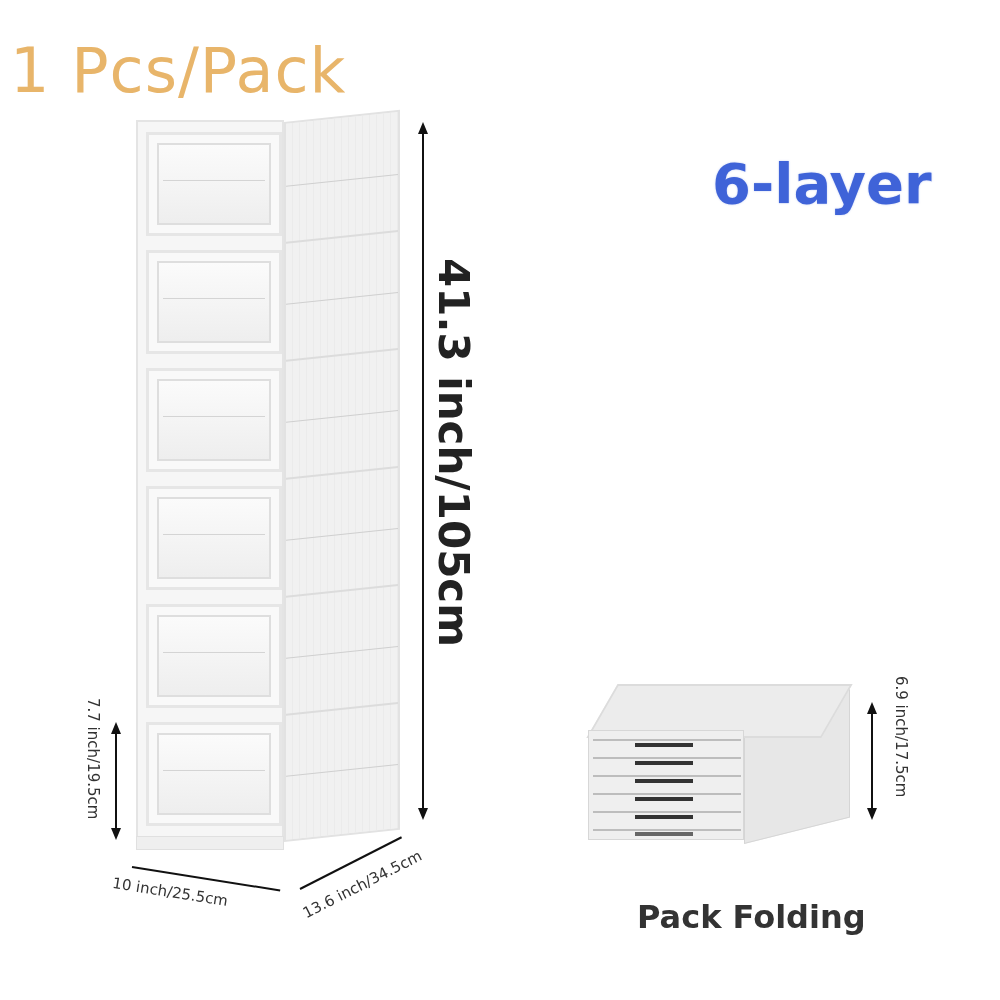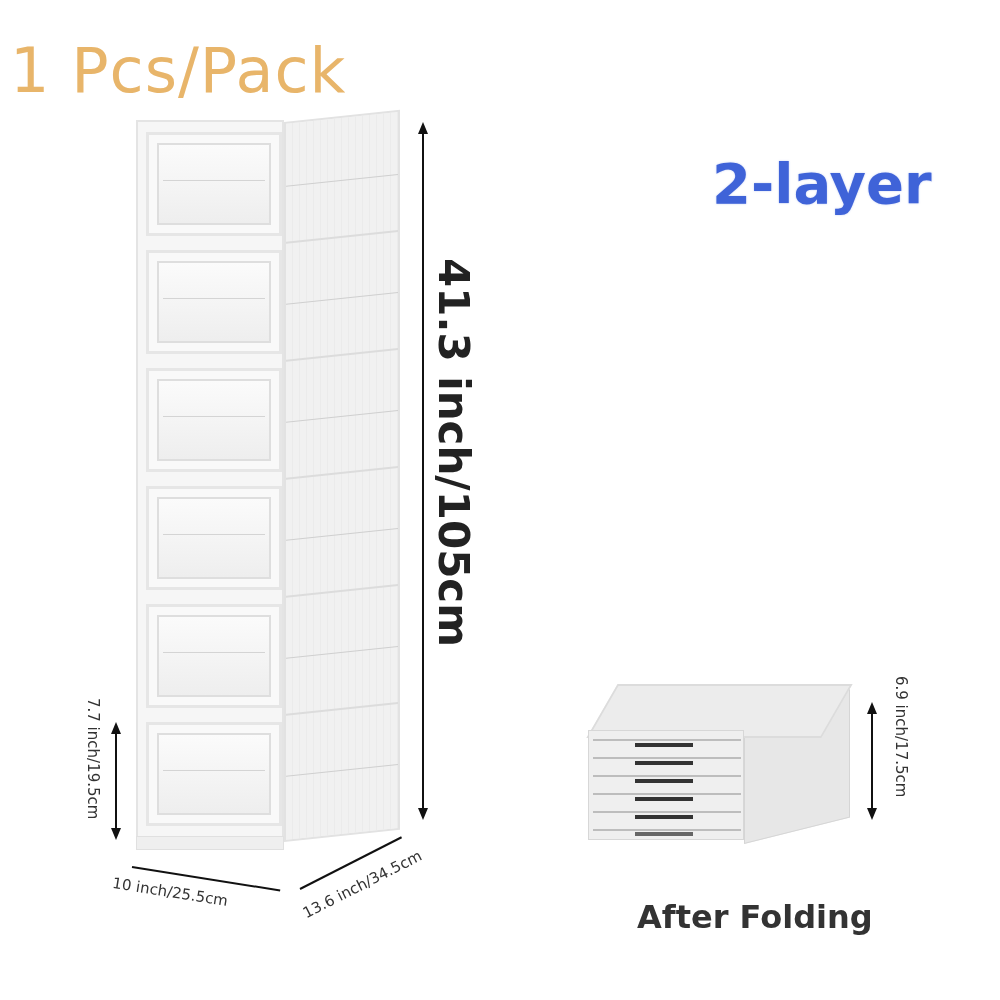--- a/index.html
+++ b/index.html
@@ -94,21 +94,21 @@
     position: absolute; left: 46px; width: 58px; height: 4px; background: #333;
   }
   .after-text {
     left: 637px; top: 898px; font-size: 32px; font-weight: bold; color: #333;
   }
 </style>
 </head>
 <body>
 
 <div class="abs title-pack">1 Pcs/Pack</div>
-<div class="abs title-layer">2-layer</div>
+<div class="abs title-layer">6-layer</div>
 
 <div class="abs cabinet">
   <div class="cab-side">
     <div class="side-seam" style="top:118px"></div>
     <div class="side-seam" style="top:236px"></div>
     <div class="side-seam" style="top:354px"></div>
     <div class="side-seam" style="top:472px"></div>
     <div class="side-seam" style="top:590px"></div>
     <div class="side-hinge" style="top:62px"></div>
     <div class="side-hinge" style="top:180px"></div>
@@ -179,13 +179,13 @@
     <div class="fold-layer" style="top:98px"></div>
       <div class="fold-slot" style="top:101px; background:#666;"></div>
   </div>
 </div>
 
 <div class="abs arrow-up" style="left:867px; top:702px;"></div>
 <div class="abs vline" style="left:871px; top:710px; height:102px;"></div>
 <div class="abs arrow-down" style="left:867px; top:808px;"></div>
 <div class="abs dim-text vert-text" style="left:910px; top:676px;">6.9 inch/17.5cm</div>
 
-<div class="abs after-text">After Folding</div>
+<div class="abs after-text">Pack Folding</div>
 
 </body></html>

